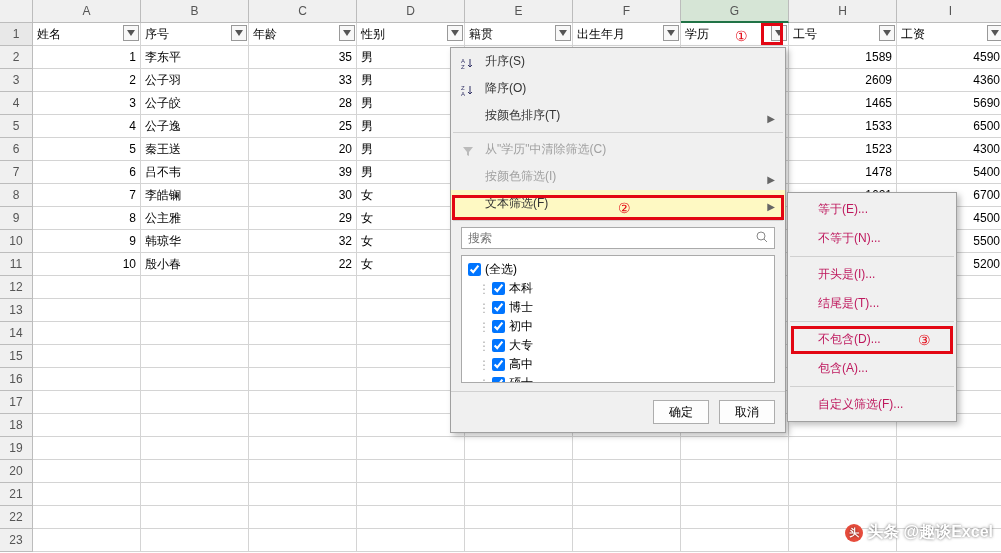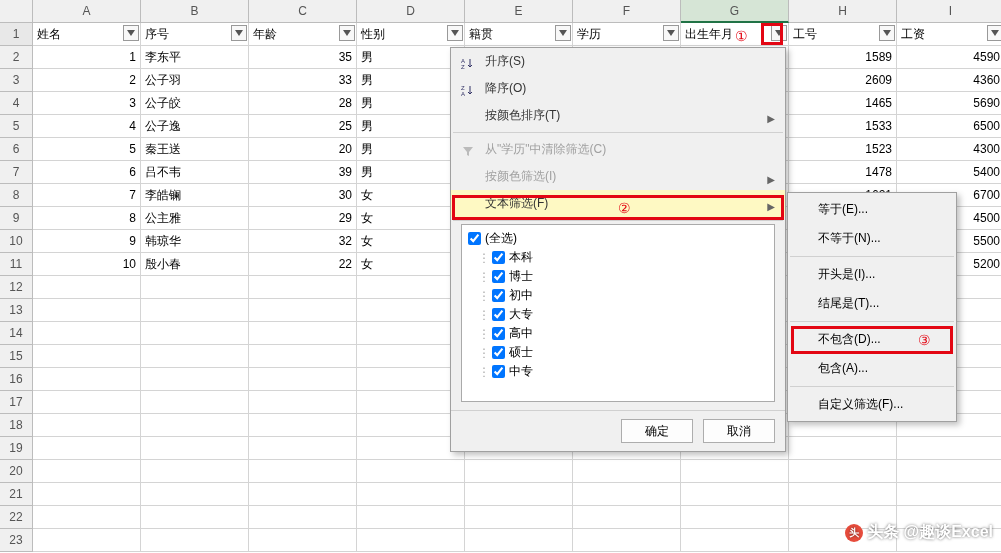--- a/index.html
+++ b/index.html
@@ -119,21 +119,21 @@
   .search-box .mag {
     position: absolute;
     right: 6px;
     top: 3px;
     color: #888;
   }
   .check-area {
     background: #fff;
     border: 1px solid #aaa;
     margin: 0 10px 8px 10px;
-    height: 178px;
+    height: 128px;
     padding: 4px 6px;
     overflow: auto;
   }
   .check-row {
     display: flex;
     align-items: center;
     padding: 1px 0 1px 10px;
     gap: 4px;
     position: relative;
   }
@@ -145,21 +145,21 @@
   }
   .check-row input[type=checkbox] { width: 13px; height: 13px; }
   .dd-buttons {
     display: flex;
     justify-content: flex-end;
     gap: 10px;
     padding: 8px 10px;
     border-top: 1px solid #d0d0d0;
   }
   .dd-buttons button {
-    width: 72px;
+    width: 56px;
     height: 24px;
     background: #fdfdfd;
     border: 1px solid #adadad;
     font-size: 12px;
     cursor: pointer;
   }
   
   .submenu {
     position: absolute;
     left: 787px;
@@ -167,21 +167,21 @@
     width: 170px;
     background: #f0f0f0;
     border: 1px solid #a0a0a0;
     box-shadow: 3px 3px 6px rgba(0,0,0,0.25);
     z-index: 30;
     padding: 2px 0;
   }
   .sm-item {
     padding: 6px 10px 6px 30px;
     cursor: pointer;
-    color: #000000;
+    color: #be185d;
   }
   .watermark {
     position: absolute;
     right: 8px;
     bottom: 10px;
     color: #fff;
     font-size: 16px;
     font-weight: bold;
     text-shadow: 0 0 3px rgba(0,0,0,0.6);
     display: flex;
@@ -245,29 +245,29 @@
     </div>
     <div class="cell hdr-cell">
       <span>籍贯</span>
       <div class="filter-btn">
         <svg viewBox="0 0 8 6">
           <path d="M0 0h8L4 6z" fill="#555"></path>
         </svg>
       </div>
     </div>
     <div class="cell hdr-cell">
+      <span>出生年月</span>
+      <div class="filter-btn">
+        <svg viewBox="0 0 8 6">
+          <path d="M0 0h8L4 6z" fill="#555"></path>
+        </svg>
+      </div>
+    </div>
+    <div class="cell hdr-cell">
       <span>学历</span>
-      <div class="filter-btn">
-        <svg viewBox="0 0 8 6">
-          <path d="M0 0h8L4 6z" fill="#555"></path>
-        </svg>
-      </div>
-    </div>
-    <div class="cell hdr-cell">
-      <span>出生年月</span>
       <div class="filter-btn">
         <svg viewBox="0 0 8 6">
           <path d="M0 0h8L4 6z" fill="#555"></path>
         </svg>
       </div>
     </div>
     <div class="cell hdr-cell">
       <span>工号</span>
       <div class="filter-btn">
         <svg viewBox="0 0 8 6">
@@ -541,20 +541,29 @@
   </div>
   <div class="dd-item disabled">
     <span>按颜色筛选(I)</span>
     <span class="dd-arrow">▶</span>
   </div>
   <div class="dd-item highlight">
     <span>文本筛选(F)</span>
     <span class="dd-arrow">▶</span>
   </div>
   <div class="dd-sep"></div>
+  <div class="search-box">
+    <input type="text" placeholder="搜索" style="">
+    <span class="mag">
+      <svg width="14" height="14" viewBox="0 0 14 14">
+          <circle cx="6" cy="6" r="4" stroke="#888" fill="none"></circle>
+          <path d="M9 9l3 3" stroke="#888"></path>
+        </svg>
+    </span>
+  </div>
   <div class="check-area" id="check-area">
       <div class="check-row root">
         <input type="checkbox" checked="" style="">
         <span>(全选)</span>
       </div>
       <div class="check-row">
         <span class="tree-line">⋮</span>
         <input type="checkbox" checked="" style="">
         <span>本科</span>
       </div>

